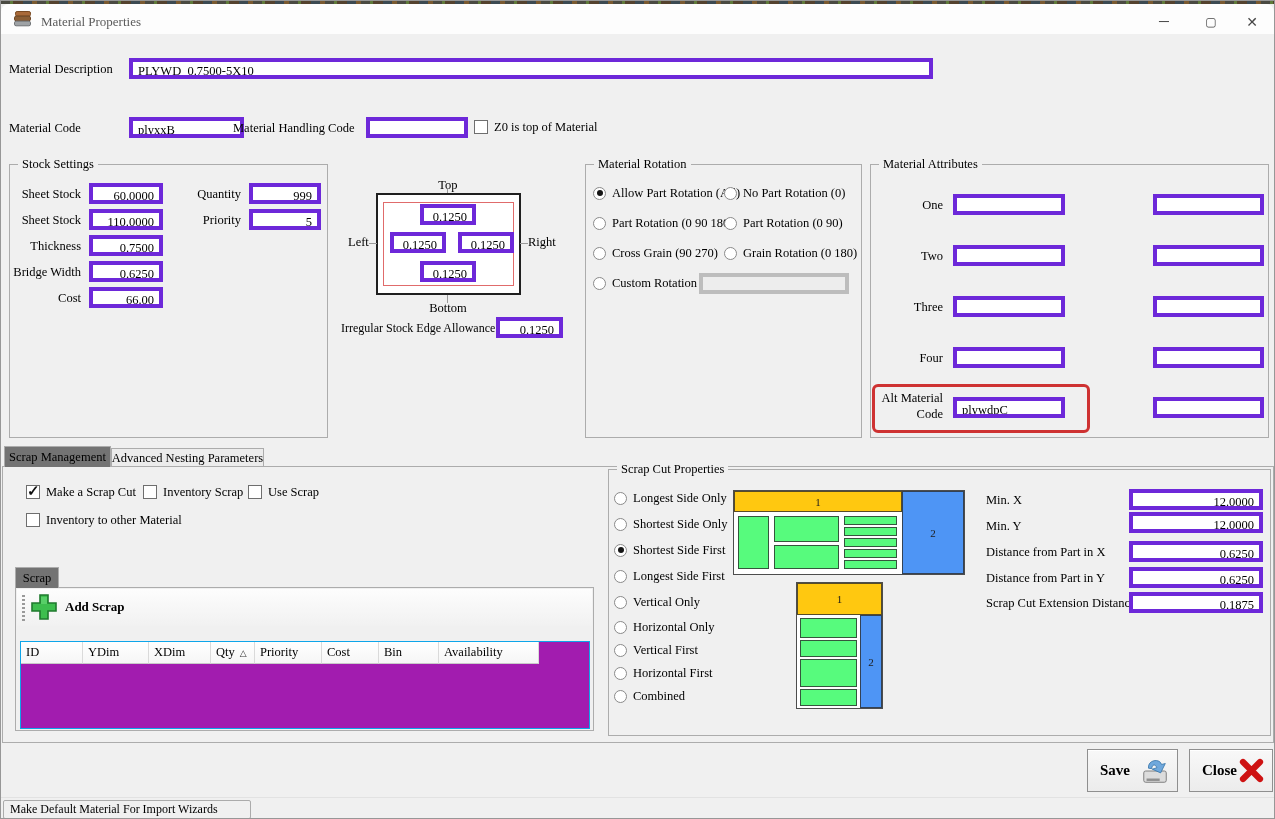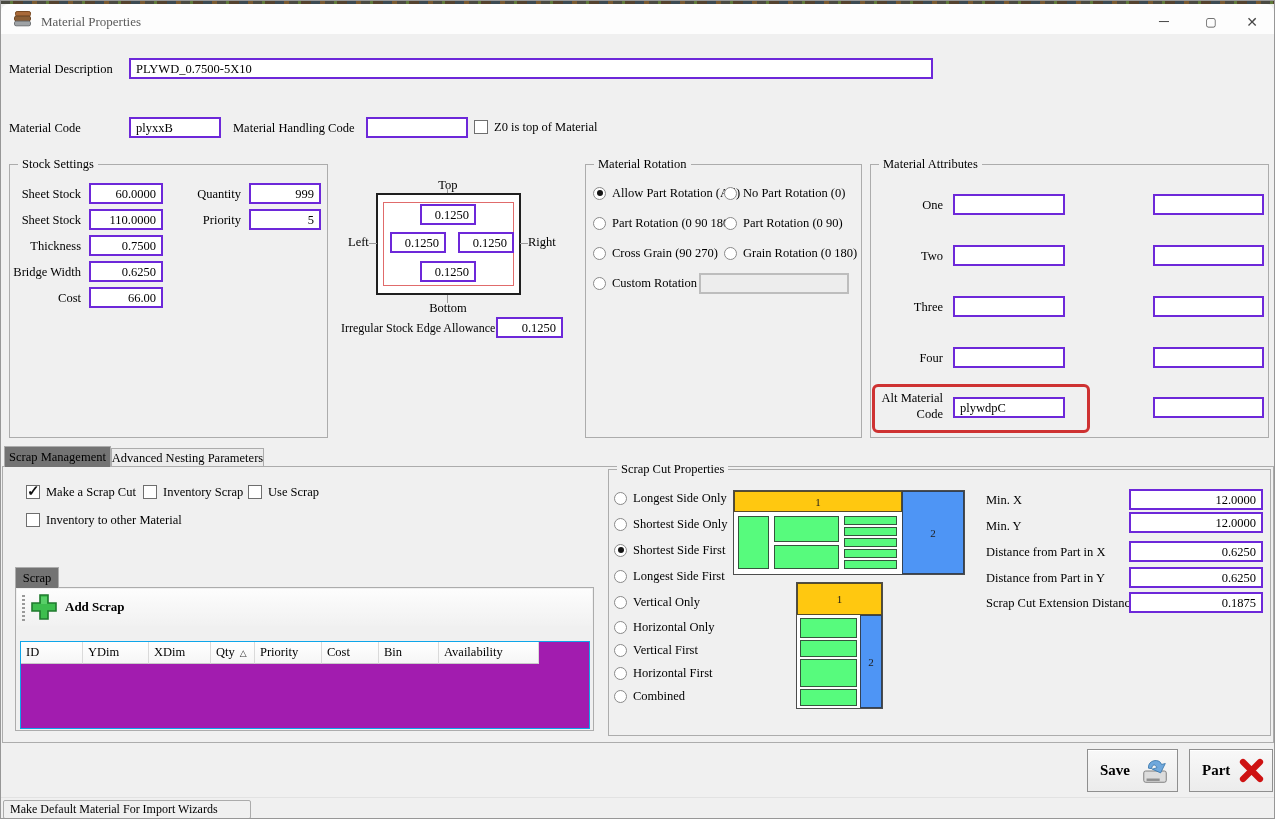--- a/index.html
+++ b/index.html
@@ -6,21 +6,21 @@
   #window{position:relative;width:1275px;height:819px;background:#F0F0F0;
     font-family:Liberation Serif, serif;color:#000;overflow:hidden;
     border:1px solid #979797;box-sizing:border-box;}
   .bgstrip{position:absolute;top:0;left:0;width:100%;height:3px;
     background:repeating-linear-gradient(90deg,#4a4a42 0 9px,#5f7a3a 9px 12px,#54422e 12px 22px,#3c4a52 22px 31px,#7a5a30 31px 36px);}
   .titlebar{position:absolute;top:3px;left:0;width:1273px;height:30px;background:#FDFDFD;border-radius:8px 8px 0 0;}
   .apptitle{position:absolute;left:40px;top:3px;height:30px;line-height:30px;font-size:13px;color:#5a5a5a;}
   .winbtn{position:absolute;top:3px;width:44px;height:30px;display:flex;align-items:center;justify-content:center;color:#474747;font-size:14px;}
   .lbl{position:absolute;font-size:12.5px;line-height:20px;height:20px;white-space:nowrap;}
   .lbl.r{text-align:right;}
-  .fld{position:absolute;height:21px;background:#fff;border:2px solid #6d28d9;box-sizing:border-box;
+  .fld{position:absolute;height:21px;background:#fff;border:4px solid #6d28d9;box-sizing:border-box;
     font-size:12.5px;line-height:19px;padding:0 5px;white-space:nowrap;overflow:hidden;}
   .fld.num{text-align:right;}
   .fld.dis{background:#EDEDED;border-color:#BDBDBD;}
   .grp{position:absolute;border:1px solid #ACACAC;box-sizing:border-box;}
   .grp-t{position:absolute;top:-9px;left:8px;background:#F0F0F0;padding:0 4px;font-size:12.5px;line-height:16px;height:16px;white-space:nowrap;}
   .rad{position:absolute;display:flex;align-items:center;gap:6px;height:16px;}
   .rg{width:13px;height:13px;border-radius:50%;background:#fff;border:1px solid #8a8a8a;box-sizing:border-box;position:relative;flex:0 0 13px;}
   .rg.on::after{content:"";position:absolute;left:2.5px;top:2.5px;width:6px;height:6px;border-radius:50%;background:#151515;}
   .rlbl{font-size:12.5px;white-space:nowrap;}
   .chk{position:absolute;display:flex;align-items:center;gap:6px;height:16px;}
@@ -65,21 +65,21 @@
     <div class="apptitle">Material Properties</div>
     <div class="winbtn" style="left:1141px">─</div>
     <div class="winbtn" style="left:1188px;font-size:12px">▢</div>
     <div class="winbtn" style="left:1229px">✕</div>
   </div>
 
   <div class="lbl" style="left:8px;top:58px;width:115px">Material Description</div>
   <div class="fld" style="left:128px;top:57px;width:804px">PLYWD_0.7500-5X10</div>
 
   <div class="lbl" style="left:8px;top:117px;width:115px">Material Code</div>
-  <div class="fld" style="left:128px;top:116px;width:92px">plyxxB</div>
+  <div class="fld" style="left:128px;top:116px;width:115px">plyxxB</div>
 
   <div class="lbl" style="left:232px;top:117px;width:135px">Material Handling Code</div>
   <div class="fld" style="left:365px;top:116px;width:102px"></div>
 
   <div class="chk" style="left:473px;top:118px">
     <span class="cg"></span>
     <span class="rlbl">Z0 is top of Material</span>
   </div>
 
   <div class="grp" style="left:8px;top:163px;width:319px;height:274px">
@@ -323,21 +323,21 @@
 
   <div class="btn" style="left:1086px;top:748px;width:91px;height:43px">
     <span>Save</span>
     <svg width="30" height="30" viewBox="0 0 32 32">
       <rect x="4" y="16" width="24" height="12" rx="2" fill="#DCDCDC" stroke="#7A7A7A"></rect>
       <rect x="7" y="24" width="14" height="2.6" fill="#8F8F8F"></rect>
       <path d="M9 13 C8 4 21 2 23 9 L27 8 L22 18 L13 14 L18 12.5 C16 8 13 9 12.5 13.5 Z" fill="#6FA8DC" stroke="#2E6DA4" stroke-width="0.8"></path>
     </svg>
   </div>
   <div class="btn" style="left:1188px;top:748px;width:84px;height:43px">
-    <span>Part</span>
+    <span>Close</span>
     <svg width="27" height="27" viewBox="0 0 27 27">
       <path d="M5 5 L22 22 M22 5 L5 22" stroke="#CE1212" stroke-width="6.2" stroke-linecap="round"></path>
     </svg>
   </div>
 
   <div class="statusbar">
     <div class="statuspanel">Make Default Material For Import Wizards</div>
   </div>
 </div>
 

